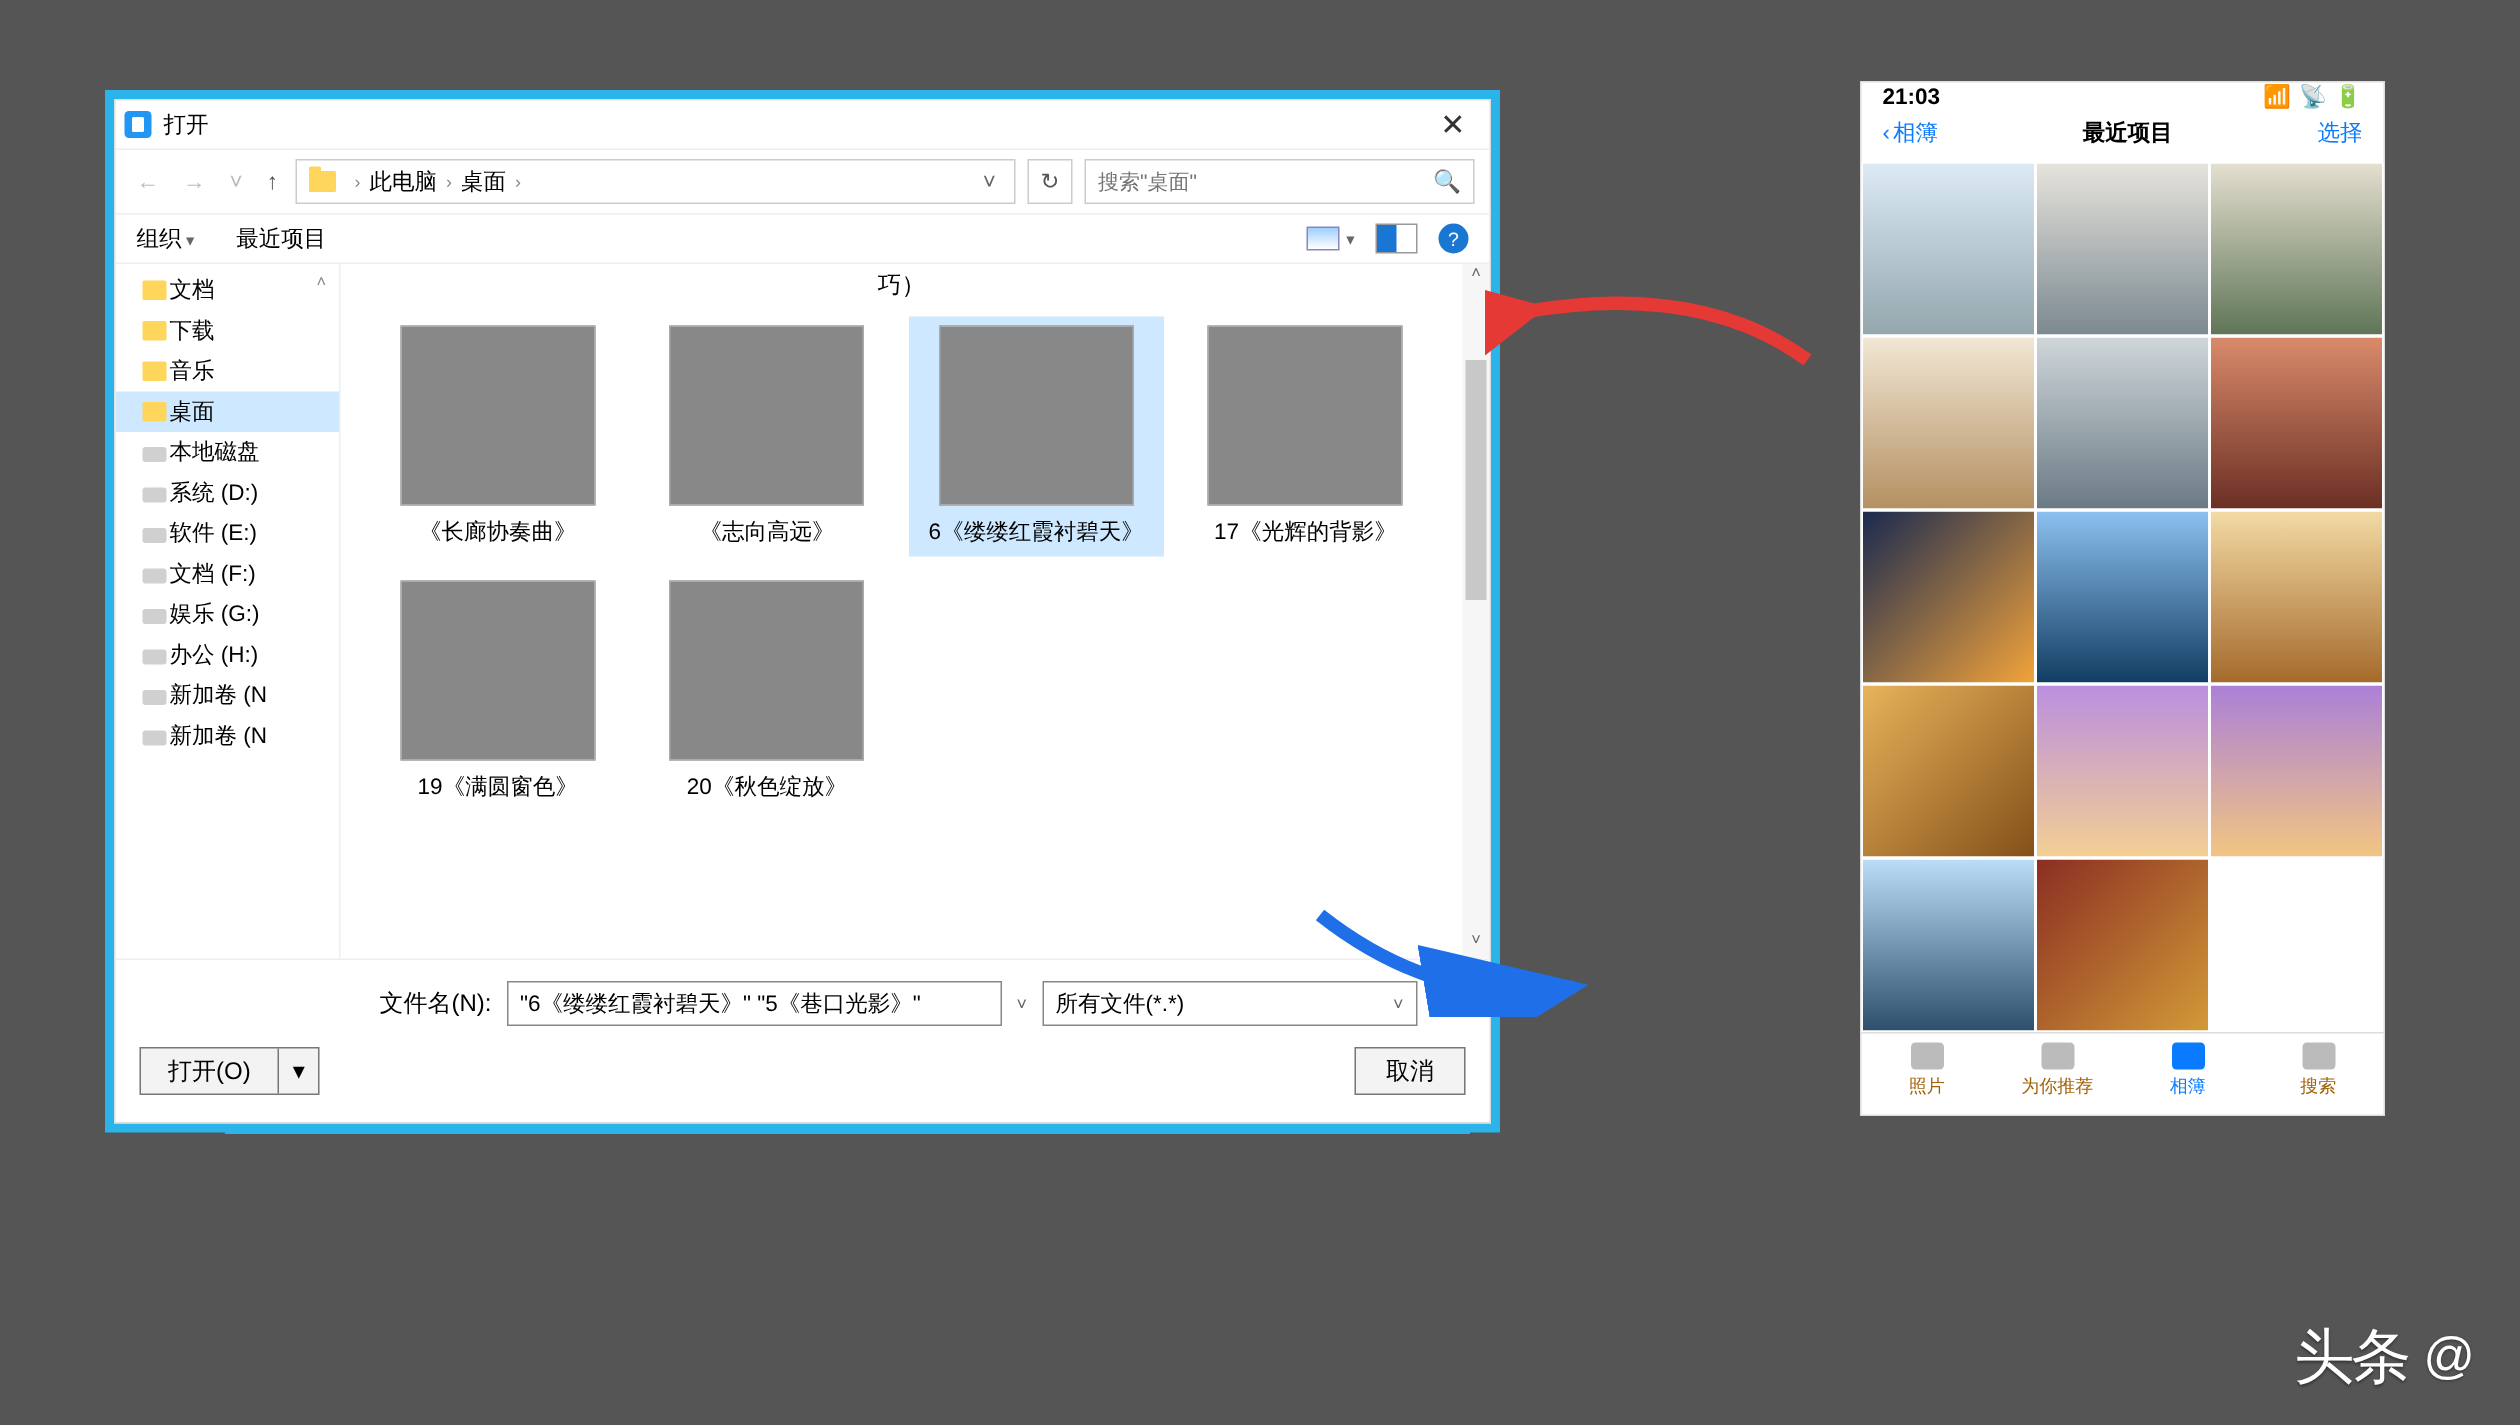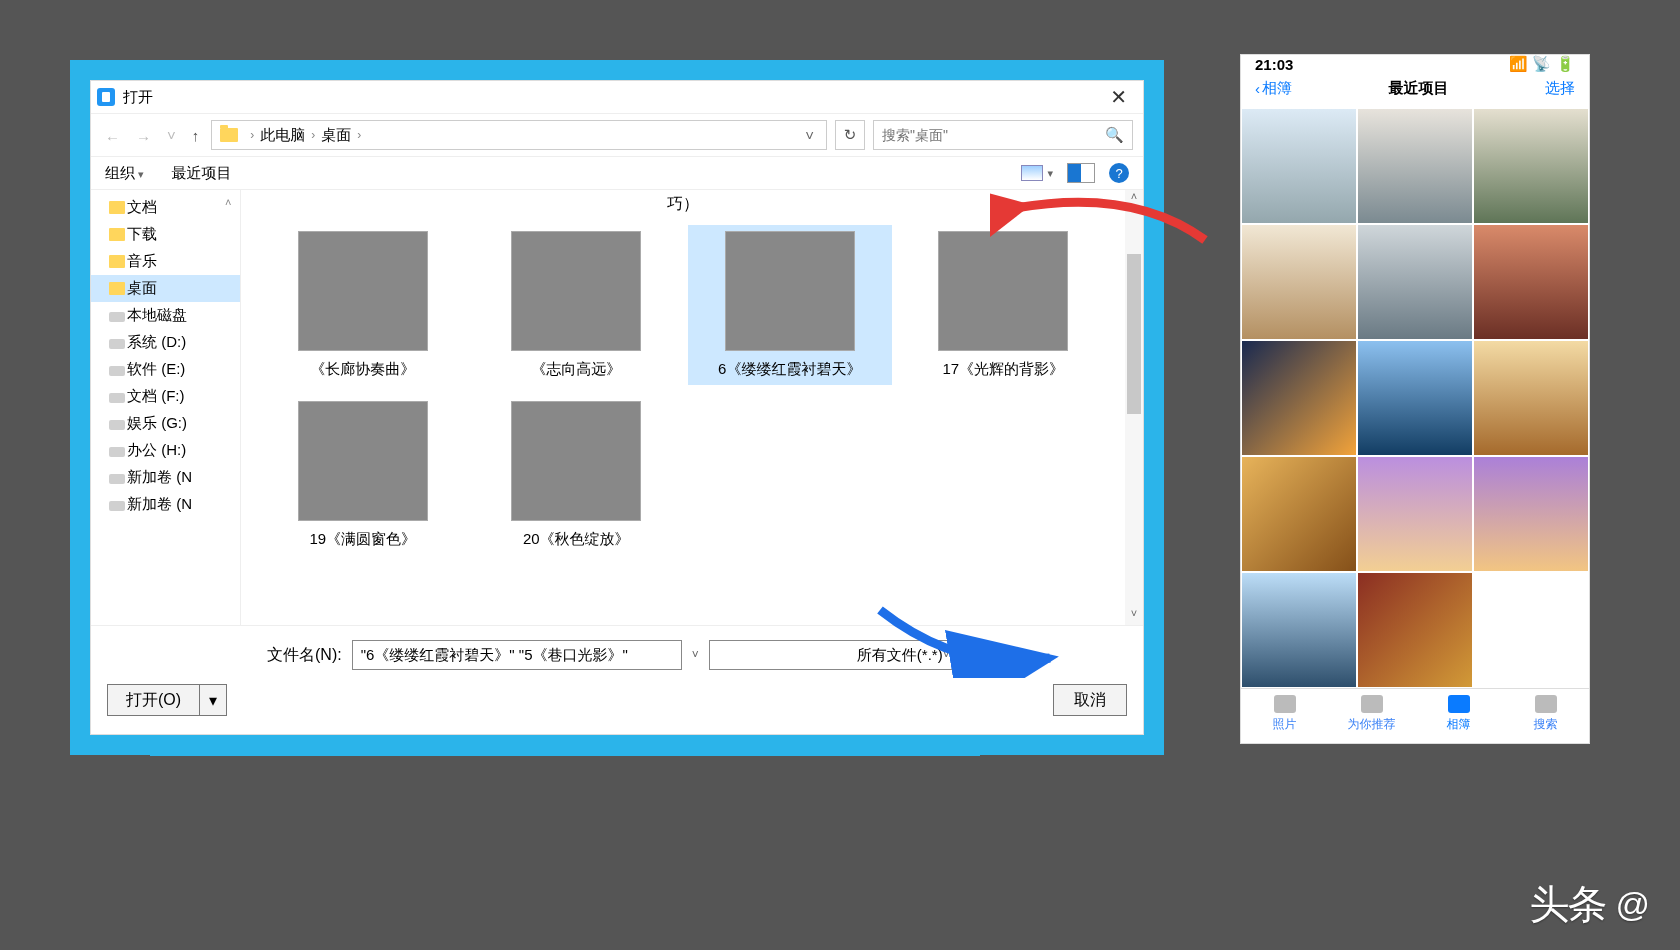--- a/index.html
+++ b/index.html
@@ -7,23 +7,23 @@
     background: #555;
     font-family: "Microsoft YaHei", "Segoe UI", sans-serif;
     width: 1680px; height: 950px;
     position: relative;
     overflow: hidden;
   }
   
   .win-outer {
     position: absolute;
     left: 70px; top: 60px;
-    width: 1094px; height: 695px;
+    width: 930px; height: 695px;
     background: #2bb4ea;
-    padding: 20px;
+    padding: 6px;
   }
   .win {
     background: #fff;
     width: 100%; height: 100%;
     display: flex; flex-direction: column;
     border: 1px solid #ddd;
   }
   .titlebar {
     display: flex; align-items: center;
     height: 32px; padding: 0 6px;
@@ -98,21 +98,21 @@
   .v-scroll .handle { position:absolute; left:2px; right:2px; top:46px; height:160px; background:#c8c8c8;}
   .footer {
     border-top:1px solid #eee;
     padding: 14px 16px 18px 16px;
     display:flex; flex-direction:column; gap:14px;
     font-size:16px;
   }
   .fn-row { display:flex; align-items:center; gap:10px;}
   .fn-row .inp { border:1px solid #888; height:30px; padding:0 8px; font-size:15px;}
   .fn-row .inp.name { flex:0 0 330px;}
-  .fn-row .inp.type { flex:0 0 250px; display:flex; align-items:center; justify-content:flex-end;}
+  .fn-row .inp.type { flex:0 0 250px; display:flex; align-items:center; justify-content:space-between;}
   .btns { display:flex; justify-content:space-between; gap:24px;}
   .btn { border:1px solid #777; background:#f3f3f3; height:32px; padding:0 20px; font-size:16px; display:flex; align-items:center;}
   .btn.split { padding:0;}
   .btn.split .main { padding:0 18px; border-right:1px solid #777; height:100%; display:flex; align-items:center;}
   .btn.split .dd { width:26px; display:flex; align-items:center; justify-content:center;}
 
   
   .under-send {
     position:absolute;
     left: 870px; top: 710px;
@@ -137,21 +137,21 @@
   }
   .statusbar { display:flex; height:26px; align-items:center; padding:0 14px; font-weight:600;}
   .statusbar .sig { margin-left:auto; display:flex; align-items:center; gap:5px;}
   .p-nav { display:flex; align-items:center; justify-content:space-between; padding:6px 14px 10px 14px;}
   .p-nav .back { color:#0a7bff; display:flex; align-items:center; gap:2px;}
   .p-nav .title { font-weight:600;}
   .p-nav .sel { color:#0a7bff;}
   .p-grid { flex:1; display:grid; grid-template-columns:repeat(3,1fr); grid-auto-rows:116px; }
   .p-cell { background:#888; border:1px solid #fff;}
   .p-tabbar { display:flex; border-top:1px solid #ddd;}
-  .p-tab { flex:1; display:flex; flex-direction:column; align-items:center; padding:6px 0 4px 0; font-size:12px; color:#3b82f6; gap:3px;}
+  .p-tab { flex:1; display:flex; flex-direction:column; align-items:center; padding:6px 0 4px 0; font-size:12px; color:#a16207; gap:3px;}
   .p-tab.active { color:#0a7bff;}
   .p-tab .tico { width:22px; height:18px; background:#bbb; border-radius:3px;}
   .p-tab.active .tico { background:#0a7bff;}
   .home-ind { height:4px; width:120px; background:#000; border-radius:3px; margin:2px auto 6px auto;}
 
   
   .arrow-red {
     position:absolute; left:990px; top:180px; width:230px; height:70px;
   }
   .arrow-blue {

